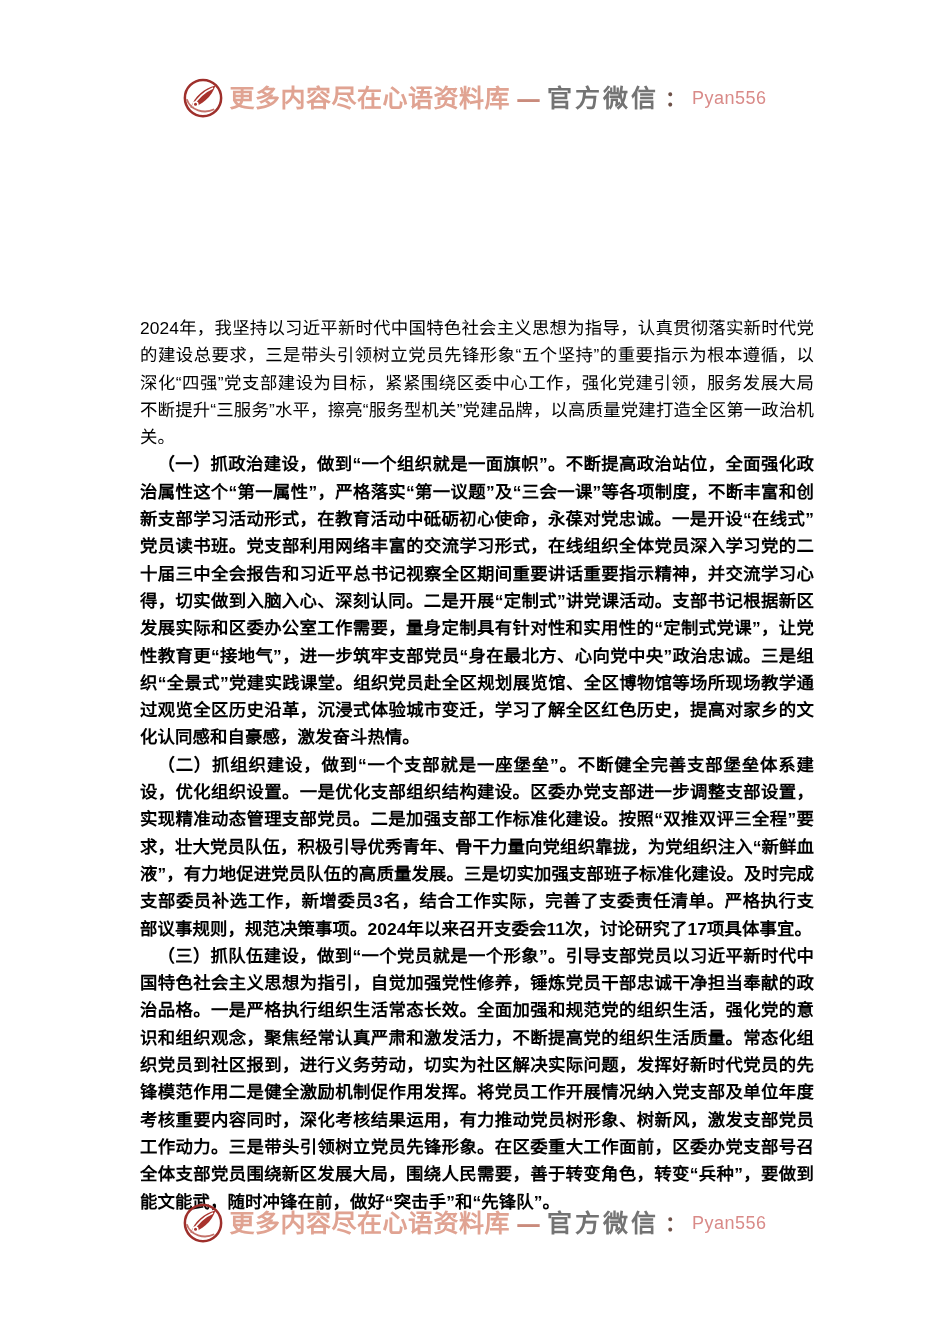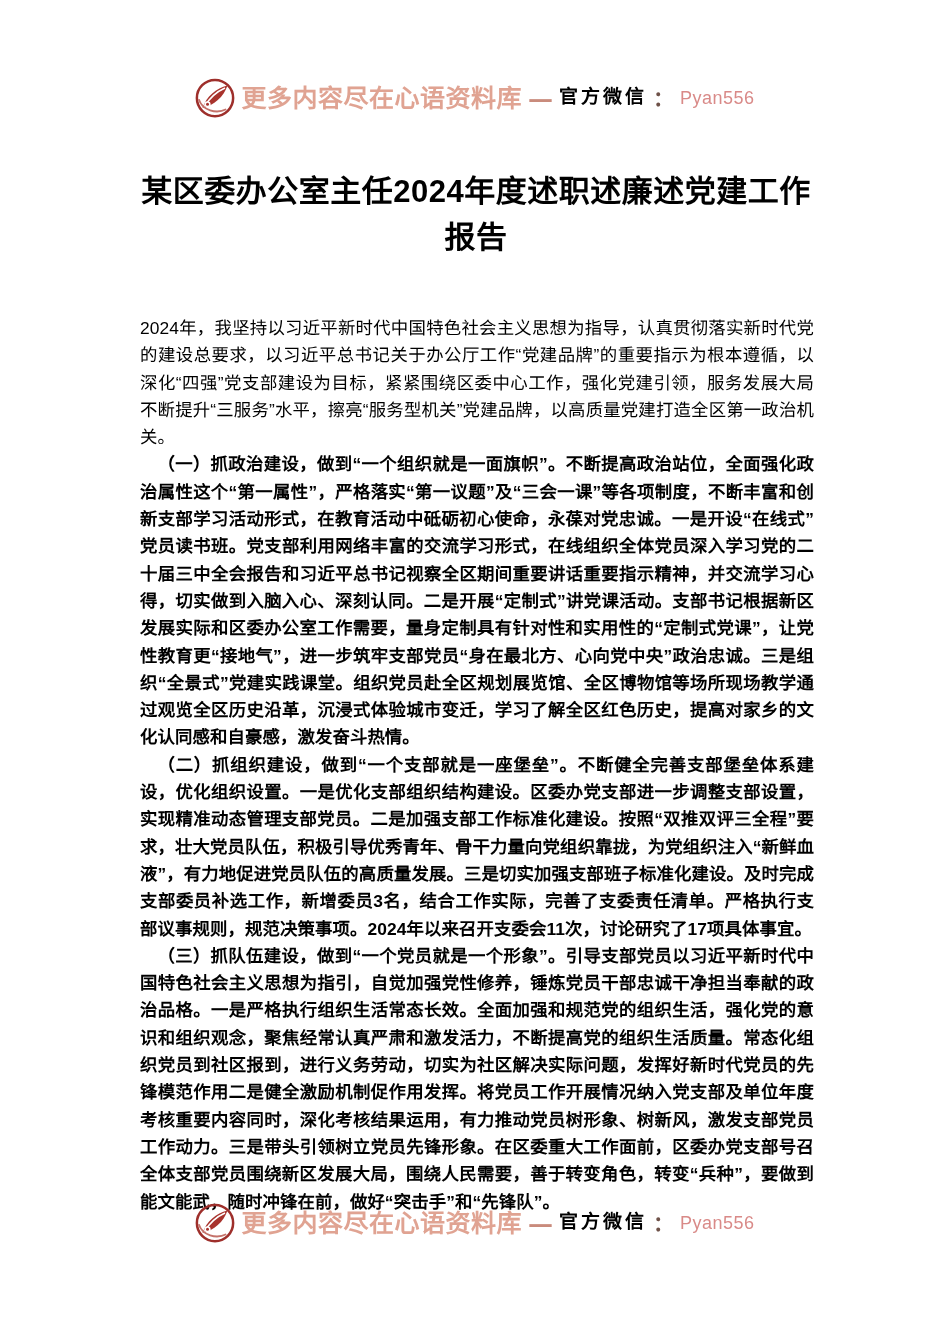--- a/index.html
+++ b/index.html
@@ -55,24 +55,24 @@
     line-height: 1;
   }
   .wm-dash {
     font-family: "DejaVu Serif", "Liberation Serif", serif;
     font-size: 25px;
     font-weight: 700;
     color: #c98b7c;
     line-height: 1;
   }
   .wm-wechat {
-    font-family: Liberation Mono, monospace;
-    font-size: 19px;
+    font-family: Liberation Sans, sans-serif;
+    font-size: 25px;
     font-weight: 700;
-    color: #000000;
+    color: #737373;
     letter-spacing: 3px;
     line-height: 1;
   }
   .wm-colon {
     font-family: "DejaVu Serif", "Liberation Serif", serif;
     font-size: 21px;
     font-weight: 700;
     color: #6e5148;
     line-height: 1;
   }
@@ -132,24 +132,23 @@
       <circle cx="20" cy="42" r="2.4" fill="#a8332d"></circle>
       <path d="M6 34 C12 52 34 58 50 50" stroke="#c4726a" stroke-width="3" fill="none"></path>
     </svg>
     <span class="wm-cn">更多内容尽在心语资料库</span>
     <span class="wm-dash">—</span>
     <span class="wm-wechat">官方微信</span>
     <span class="wm-colon">：</span>
     <span class="wm-id">Pyan556</span>
   </div>
 
-  <h1 class="doc-title">某区委办公室主任2024年度述职述廉述党建工作报告</h1>
 
   <div class="doc-body">
-    <p class="para">2024年，我坚持以习近平新时代中国特色社会主义思想为指导，认真贯彻落实新时代党的建设总要求，以习近平总书记关于办公厅工作“党建品牌”的重要指示为根本遵循，以深化“四强”党支部建设为目标，紧紧围绕区委中心工作，强化党建引领，服务发展大局不断提升“三服务”水平，擦亮“服务型机关”党建品牌，以高质量党建打造全区第一政治机关。</p>
+    <p class="para">2024年，我坚持以习近平新时代中国特色社会主义思想为指导，认真贯彻落实新时代党的建设总要求，三是带头引领树立党员先锋形象“五个坚持”的重要指示为根本遵循，以深化“四强”党支部建设为目标，紧紧围绕区委中心工作，强化党建引领，服务发展大局不断提升“三服务”水平，擦亮“服务型机关”党建品牌，以高质量党建打造全区第一政治机关。</p>
     <p class="para indent">（一）抓政治建设，做到“一个组织就是一面旗帜”。不断提高政治站位，全面强化政治属性这个“第一属性”，严格落实“第一议题”及“三会一课”等各项制度，不断丰富和创新支部学习活动形式，在教育活动中砥砺初心使命，永葆对党忠诚。一是开设“在线式”党员读书班。党支部利用网络丰富的交流学习形式，在线组织全体党员深入学习党的二十届三中全会报告和习近平总书记视察全区期间重要讲话重要指示精神，并交流学习心得，切实做到入脑入心、深刻认同。二是开展“定制式”讲党课活动。支部书记根据新区发展实际和区委办公室工作需要，量身定制具有针对性和实用性的“定制式党课”，让党性教育更“接地气”，进一步筑牢支部党员“身在最北方、心向党中央”政治忠诚。三是组织“全景式”党建实践课堂。组织党员赴全区规划展览馆、全区博物馆等场所现场教学通过观览全区历史沿革，沉浸式体验城市变迁，学习了解全区红色历史，提高对家乡的文化认同感和自豪感，激发奋斗热情。</p>
     <p class="para indent">（二）抓组织建设，做到“一个支部就是一座堡垒”。不断健全完善支部堡垒体系建设，优化组织设置。一是优化支部组织结构建设。区委办党支部进一步调整支部设置，实现精准动态管理支部党员。二是加强支部工作标准化建设。按照“双推双评三全程”要求，壮大党员队伍，积极引导优秀青年、骨干力量向党组织靠拢，为党组织注入“新鲜血液”，有力地促进党员队伍的高质量发展。三是切实加强支部班子标准化建设。及时完成支部委员补选工作，新增委员3名，结合工作实际，完善了支委责任清单。严格执行支部议事规则，规范决策事项。2024年以来召开支委会11次，讨论研究了17项具体事宜。</p>
     <p class="para indent">（三）抓队伍建设，做到“一个党员就是一个形象”。引导支部党员以习近平新时代中国特色社会主义思想为指引，自觉加强党性修养，锤炼党员干部忠诚干净担当奉献的政治品格。一是严格执行组织生活常态长效。全面加强和规范党的组织生活，强化党的意识和组织观念，聚焦经常认真严肃和激发活力，不断提高党的组织生活质量。常态化组织党员到社区报到，进行义务劳动，切实为社区解决实际问题，发挥好新时代党员的先锋模范作用二是健全激励机制促作用发挥。将党员工作开展情况纳入党支部及单位年度考核重要内容同时，深化考核结果运用，有力推动党员树形象、树新风，激发支部党员工作动力。三是带头引领树立党员先锋形象。在区委重大工作面前，区委办党支部号召全体支部党员围绕新区发展大局，围绕人民需要，善于转变角色，转变“兵种”，要做到能文能武，随时冲锋在前，做好“突击手”和“先锋队”。</p>
   </div>
 
   <div class="watermark bottom">
     <svg class="wm-logo" viewBox="0 0 64 64" aria-hidden="true">
       <circle cx="32" cy="32" r="29" fill="none" stroke="#9e2f2b" stroke-width="4"></circle>
       <path d="M12 48 C18 30 34 16 52 12 C46 30 30 44 12 48 Z" fill="#a8332d"></path>
       <path d="M14 47 C22 34 34 22 48 16" stroke="#ffffff" stroke-width="2.5" fill="none"></path>

